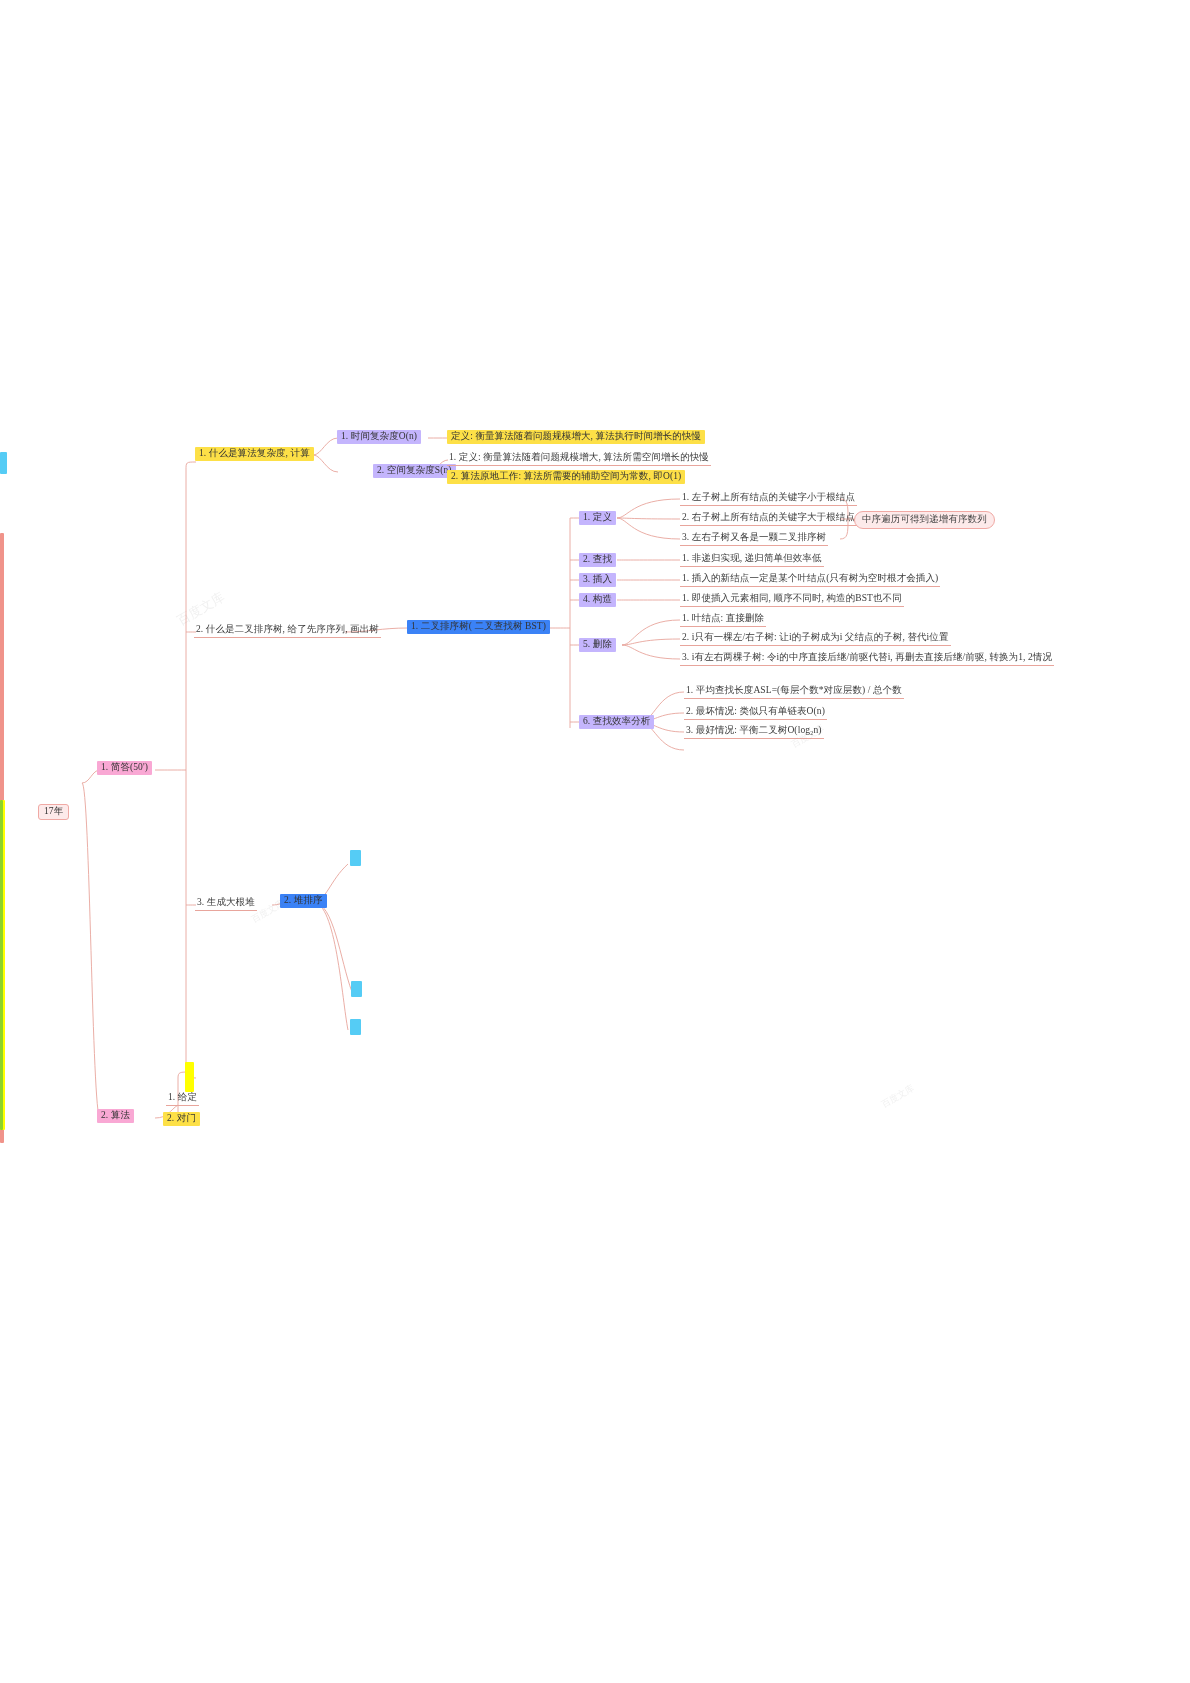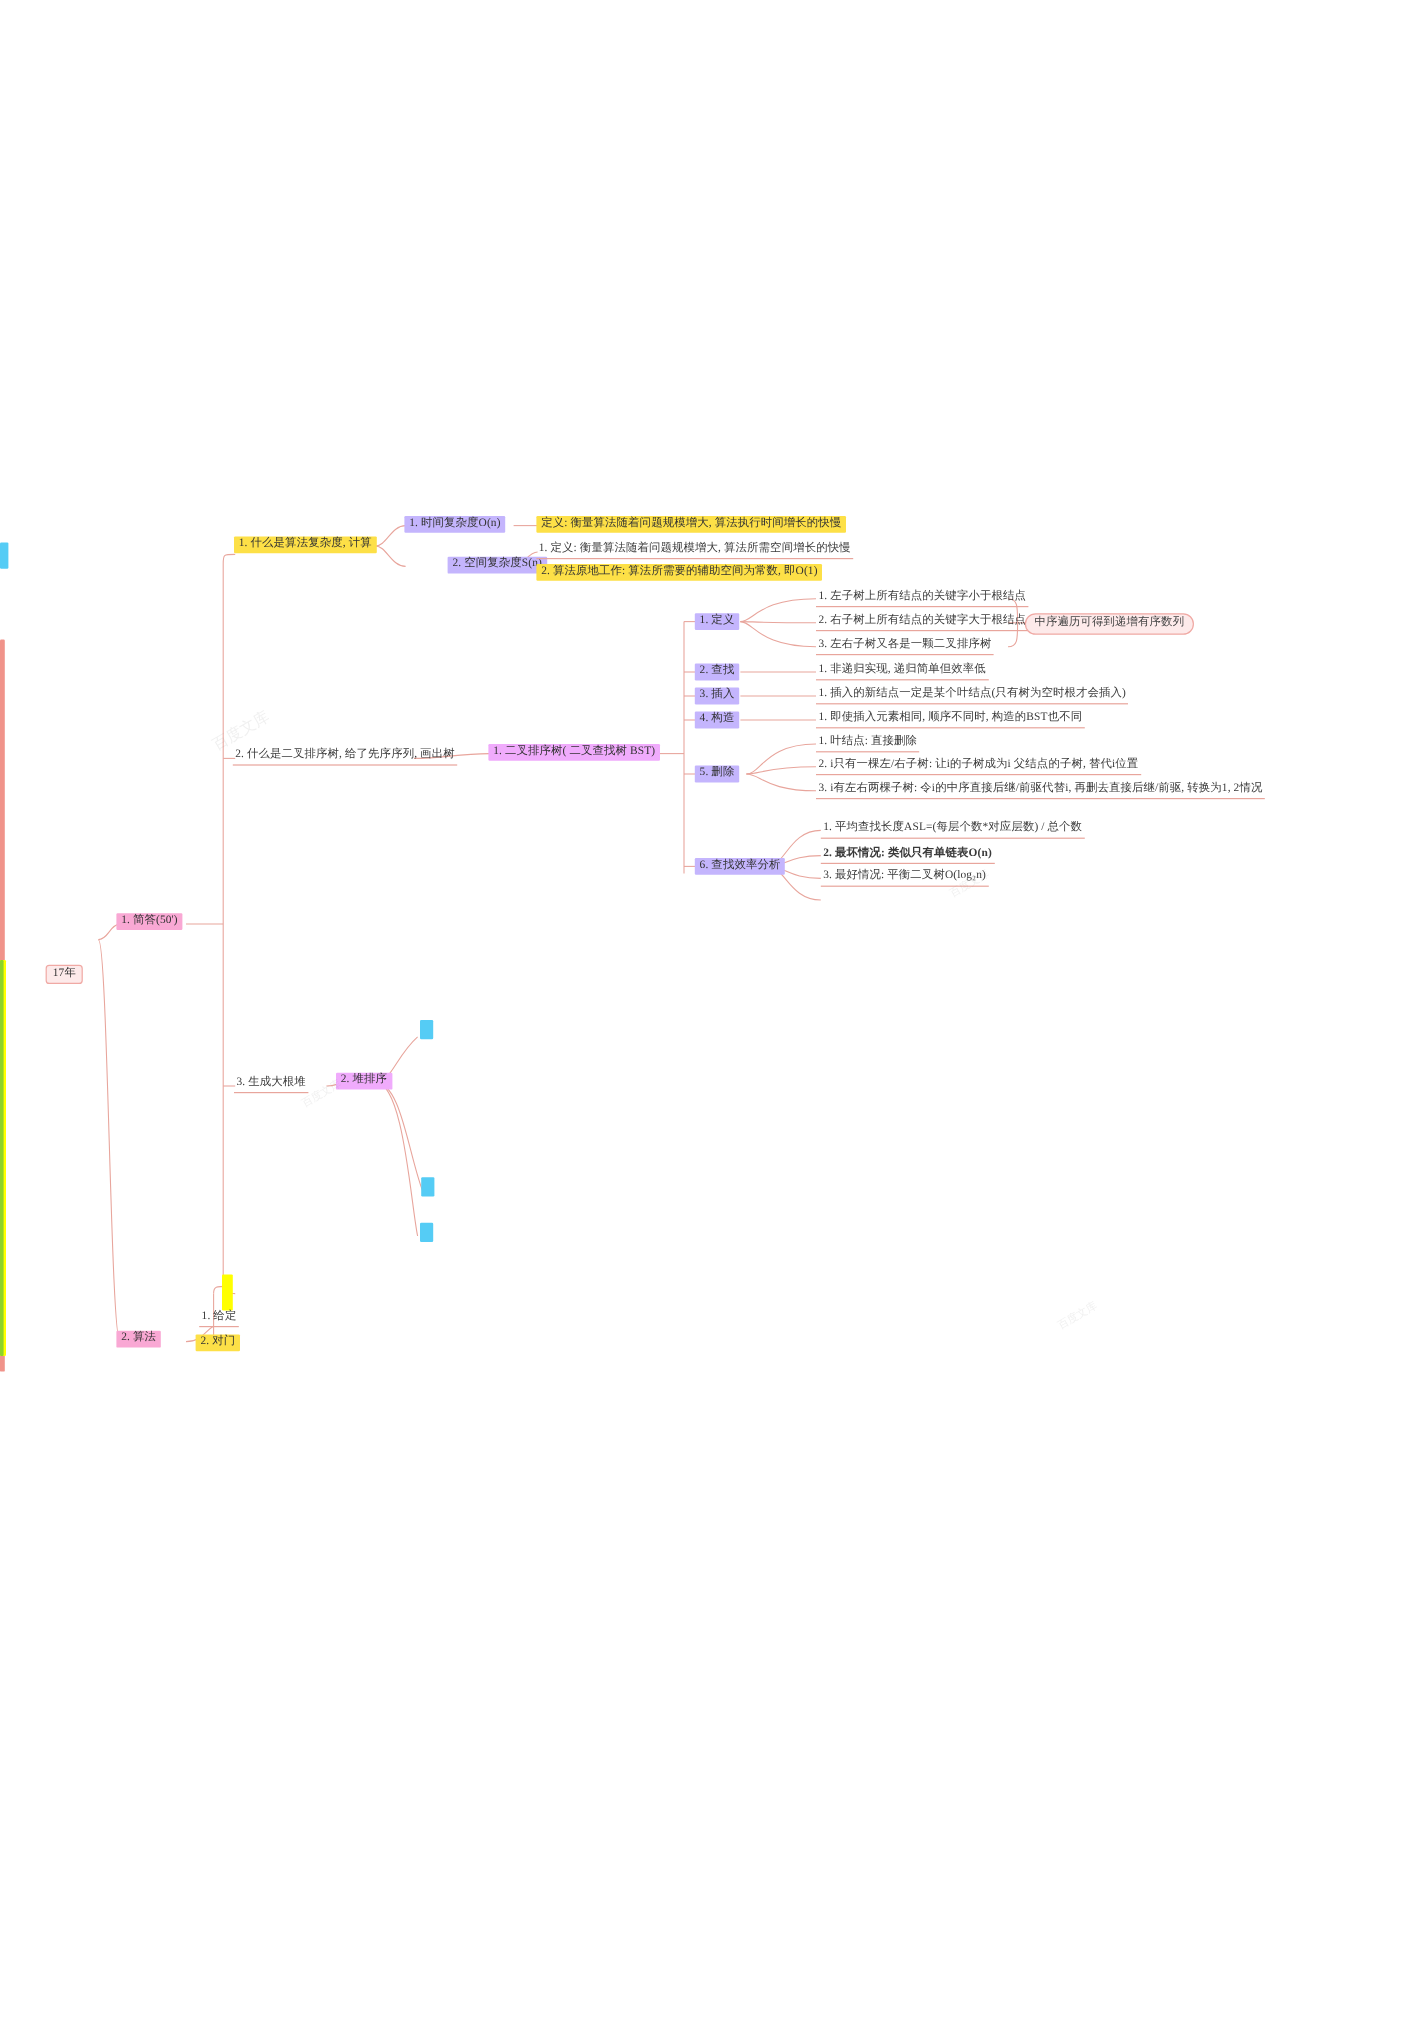--- a/index.html
+++ b/index.html
@@ -45,21 +45,21 @@
   
   .chip {
     padding: 1px 4px 2px 4px;
     border-radius: 1px;
     display: inline-block;
     color: #333;
   }
   .chip-yellow  { background: #fde047; }
   .chip-blue    { background: #c4b5fd; }
   .chip-green   { background: #f9a8d4; }
-  .chip-orange  { background: #f0abfc; }
+  .chip-orange  { background: #3b82f6; }
   .chip-pink    { background: #fdeaea; border: 1px solid #f0a9a4; border-radius: 9px;
                   padding: 2px 7px 3px 7px; color: #444; }
   .chip-salmon  { background: #fdeaea; border: 1px solid #f0a9a4; border-radius: 3px;
                   padding: 1px 5px 2px 5px; margin-top: 32px; }
 
   
   .plain {
     padding: 0 2px 2px 2px;
     display: inline-block;
   }
@@ -266,21 +266,21 @@
   <div class="node" style="left:680px; top:652px;">
     <span class="plain" style="border-bottom:0.8px solid #e8a59c;">3. i有左右两棵子树: 令i的中序直接后继/前驱代替i, 再删去直接后继/前驱, 转换为1, 2情况</span>
   </div>
 
   <div class="node" style="left:579px; top:715px;">
     <span class="chip chip-blue">6. 查找效率分析</span>
   </div>
   <div class="node" style="left:684px; top:685px;">
     <span class="plain" style="border-bottom:0.8px solid #e8a59c;">1. 平均查找长度ASL=(每层个数*对应层数) / 总个数</span>
   </div>
-  <div class="node" style="left:684px; top:706px;font-weight:bold;">
+  <div class="node" style="left:684px; top:706px;">
     <span class="plain" style="border-bottom:0.8px solid #e8a59c;">2. 最坏情况:  类似只有单链表O(n)</span>
   </div>
   <div class="node" style="left:684px; top:725px;">
     <span class="plain" style="border-bottom:0.8px solid #e8a59c;">3. 最好情况:  平衡二叉树O(log₂n)</span>
   </div>
   <div class="node" style="left:684px; top:744px; overflow:hidden; height:8px; opacity:0.55;">
     <span class="plain"></span>
   </div>
 
   <div class="node" style="left:195px; top:897px;">

